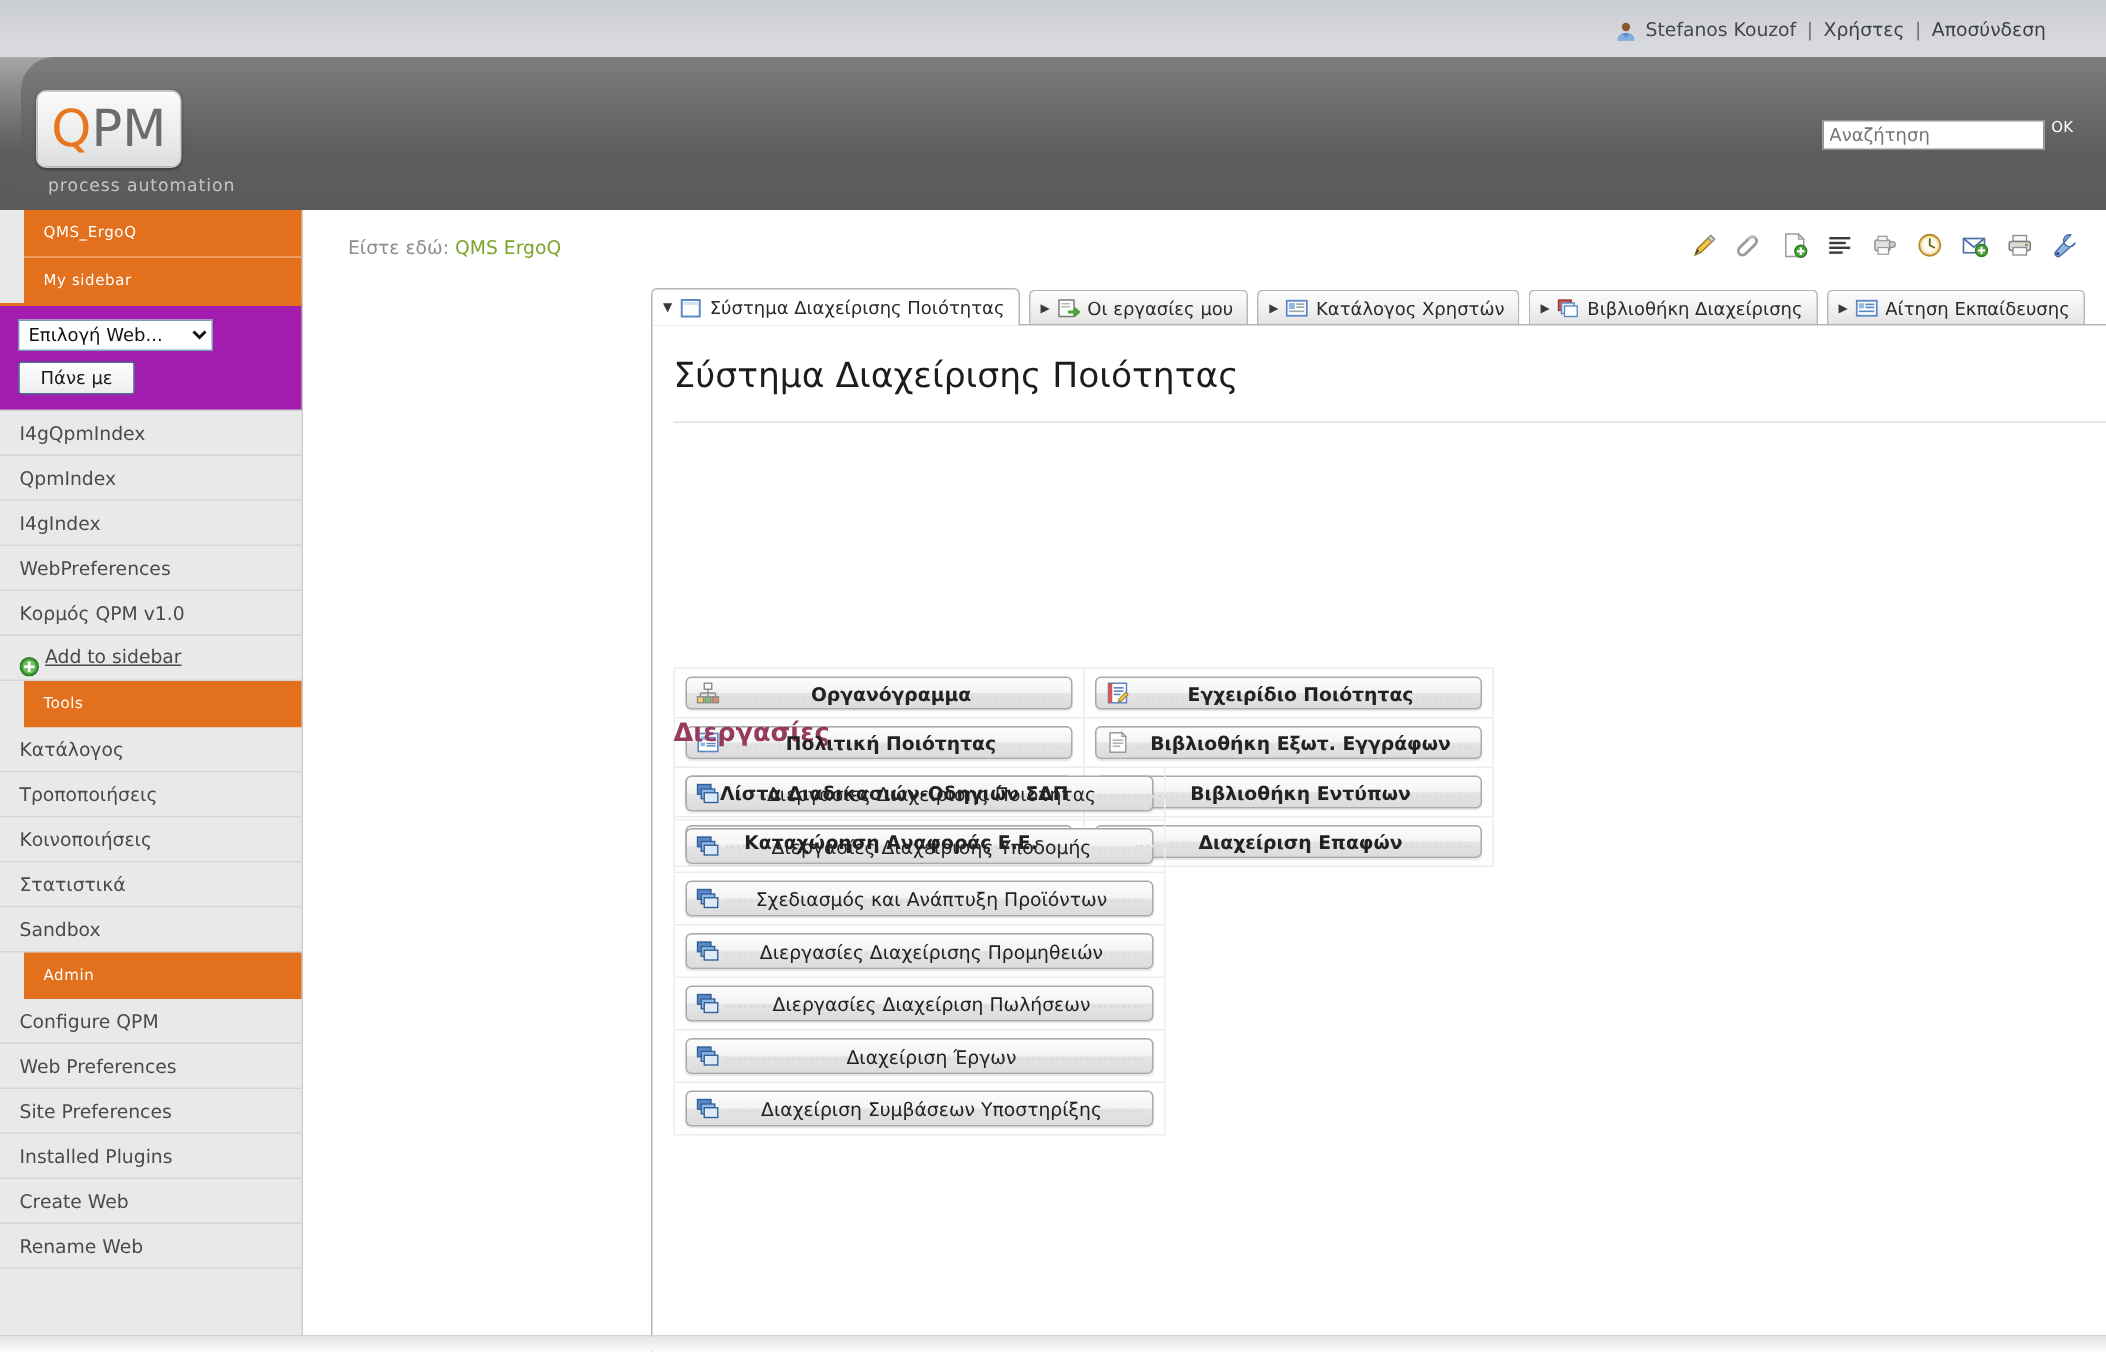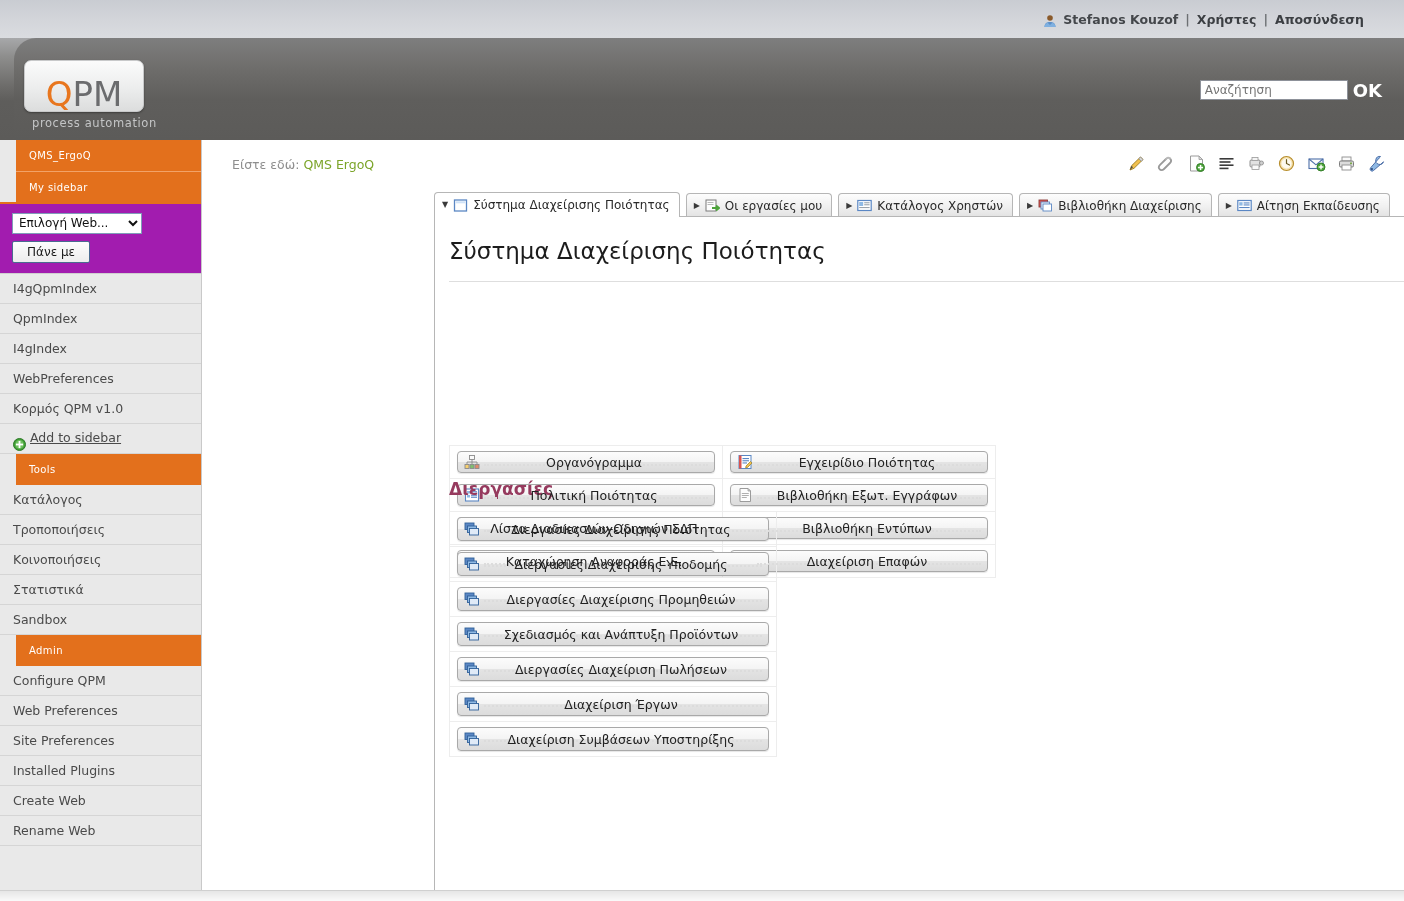--- a/index.html
+++ b/index.html
@@ -15,21 +15,21 @@
   
   .topbar {
     position: absolute; left: 0; top: 0;
     width: 1404px; height: 38px;
     background: linear-gradient(to bottom, #c9ccd2 0%, #d2d4d9 45%, #dadce0 100%);
   }
   .topbar-right {
     position: absolute; right: 40px; top: 0;
     height: 38px;
     display: flex; align-items: center; gap: 0;
-    font-size: 12.5px; color: #44474b; font-weight: bold;
+    font-size: 12.5px; color: #44474b;
   }
   .user-icon {
     display: inline-block; width: 14px; height: 14px;
     margin-right: 6px; position: relative; top: 2px;
   }
   .topbar-link { color: #3c3f43; text-decoration: none; cursor: pointer; }
   .topbar-sep { color: #6d7073; margin: 0 7px; }
 
   
   .header {
@@ -38,26 +38,26 @@
     background: linear-gradient(to bottom, #a7a8aa 0%, #8e8e8d 18%, #6c6b69 48%, #5e5d5b 62%, #5c5b59 100%);
   }
   .header-shell {
     position: absolute; left: 14px; top: 0px;
     width: 1390px; height: 102px;
     border-top-left-radius: 22px;
     background: linear-gradient(to bottom, #7e7e7e 0%, #6e6d6b 30%, #5f5e5c 60%, #5c5b59 100%);
   }
   .logo-box {
     position: absolute; left: 10px; top: 22px;
-    width: 120px; height: 52px;
+    width: 97px; height: 52px;
     border-radius: 7px;
     border: 1px solid #c8c9ca;
     background: linear-gradient(to bottom, #fbfbfb 0%, #eceded 55%, #dcdddd 100%);
     box-shadow: 0 1px 2px rgba(0,0,0,0.35);
-    display: flex; align-items: flex-end; justify-content: center;
+    display: flex; align-items: center; justify-content: center;
   }
   .logo-text {
     font-family: "DejaVu Sans", "Liberation Sans", sans-serif;
     font-size: 34px; letter-spacing: 0px; font-weight: 400;
     color: #6b6c6e; line-height: 1;
   }
   .logo-text .q { color: #e8761e; }
   .logo-sub {
     position: absolute; left: 18px; top: 78px;
     font-size: 11.5px; color: #c4c5c6; letter-spacing: 0.6px;
@@ -69,21 +69,21 @@
   .search-input {
     width: 148px; height: 20px;
     border: 1px solid #8d9199;
     background: #ffffff;
     font-size: 12px; color: #2b4b8f;
     font-family: "DejaVu Sans", "Liberation Sans", sans-serif;
     padding: 0 4px;
     outline: none;
   }
   .search-ok {
-    font-size: 18px; font-weight: bold; color: #ffffff;
+    font-size: 10px; font-weight: normal; color: #ffffff;
     background: none; border: none; cursor: pointer;
     font-family: "DejaVu Sans", "Liberation Sans", sans-serif;
     padding: 0;
   }
 
   
   .sidebar {
     position: absolute; left: 0; top: 140px;
     width: 202px; height: 750px;
     background: #e9e9e9;
@@ -195,20 +195,21 @@
   }
 
   
   .grid {
     position: absolute; left: 14px; top: 228px;
     border-collapse: collapse;
   }
   .grid td {
     border: 1px solid #ededed;
     padding: 5px 7px;
+    font-weight: bold;
   }
   .qbtn {
     display: flex; align-items: center;
     width: 258px; height: 22px;
     border: 1px solid #a9a9a9;
     border-radius: 4px;
     background: linear-gradient(to bottom, #fcfcfc 0%, #f4f4f4 48%, #e4e4e4 52%, #dcdcdc 100%);
     box-shadow: 0 1px 1px rgba(0,0,0,0.10);
     font-size: 12.5px; color: #222;
     cursor: pointer;
@@ -665,36 +666,36 @@
             <td>
         <div class="qbtn2">
           <span class="bico">
             <svg viewBox="0 0 16 16" width="16" height="16">
               <rect x="1" y="2" width="9" height="6.5" fill="#5b87c4" stroke="#2f5f99" stroke-width="0.9"></rect>
               <rect x="3.5" y="5" width="9" height="6.5" fill="#8fb9e4" stroke="#2f5f99" stroke-width="0.9"></rect>
               <rect x="5.5" y="7.5" width="9" height="6.5" fill="#dfeaf7" stroke="#2f5f99" stroke-width="0.9"></rect>
             </svg>
           </span>
           <span class="dots"></span>
-          <span class="blabel">Διεργασίες Διαχείρισης Προμηθειών</span>
+          <span class="blabel">Σχεδιασμός και Ανάπτυξη Προϊόντων</span>
         </div>
       </td>
           </tr>
       <tr>
             <td>
         <div class="qbtn2">
           <span class="bico">
             <svg viewBox="0 0 16 16" width="16" height="16">
               <rect x="1" y="2" width="9" height="6.5" fill="#5b87c4" stroke="#2f5f99" stroke-width="0.9"></rect>
               <rect x="3.5" y="5" width="9" height="6.5" fill="#8fb9e4" stroke="#2f5f99" stroke-width="0.9"></rect>
               <rect x="5.5" y="7.5" width="9" height="6.5" fill="#dfeaf7" stroke="#2f5f99" stroke-width="0.9"></rect>
             </svg>
           </span>
           <span class="dots"></span>
-          <span class="blabel">Σχεδιασμός και Ανάπτυξη Προϊόντων</span>
+          <span class="blabel">Διεργασίες Διαχείρισης Προμηθειών</span>
         </div>
       </td>
           </tr>
       <tr>
             <td>
         <div class="qbtn2">
           <span class="bico">
             <svg viewBox="0 0 16 16" width="16" height="16">
               <rect x="1" y="2" width="9" height="6.5" fill="#5b87c4" stroke="#2f5f99" stroke-width="0.9"></rect>
               <rect x="3.5" y="5" width="9" height="6.5" fill="#8fb9e4" stroke="#2f5f99" stroke-width="0.9"></rect>

